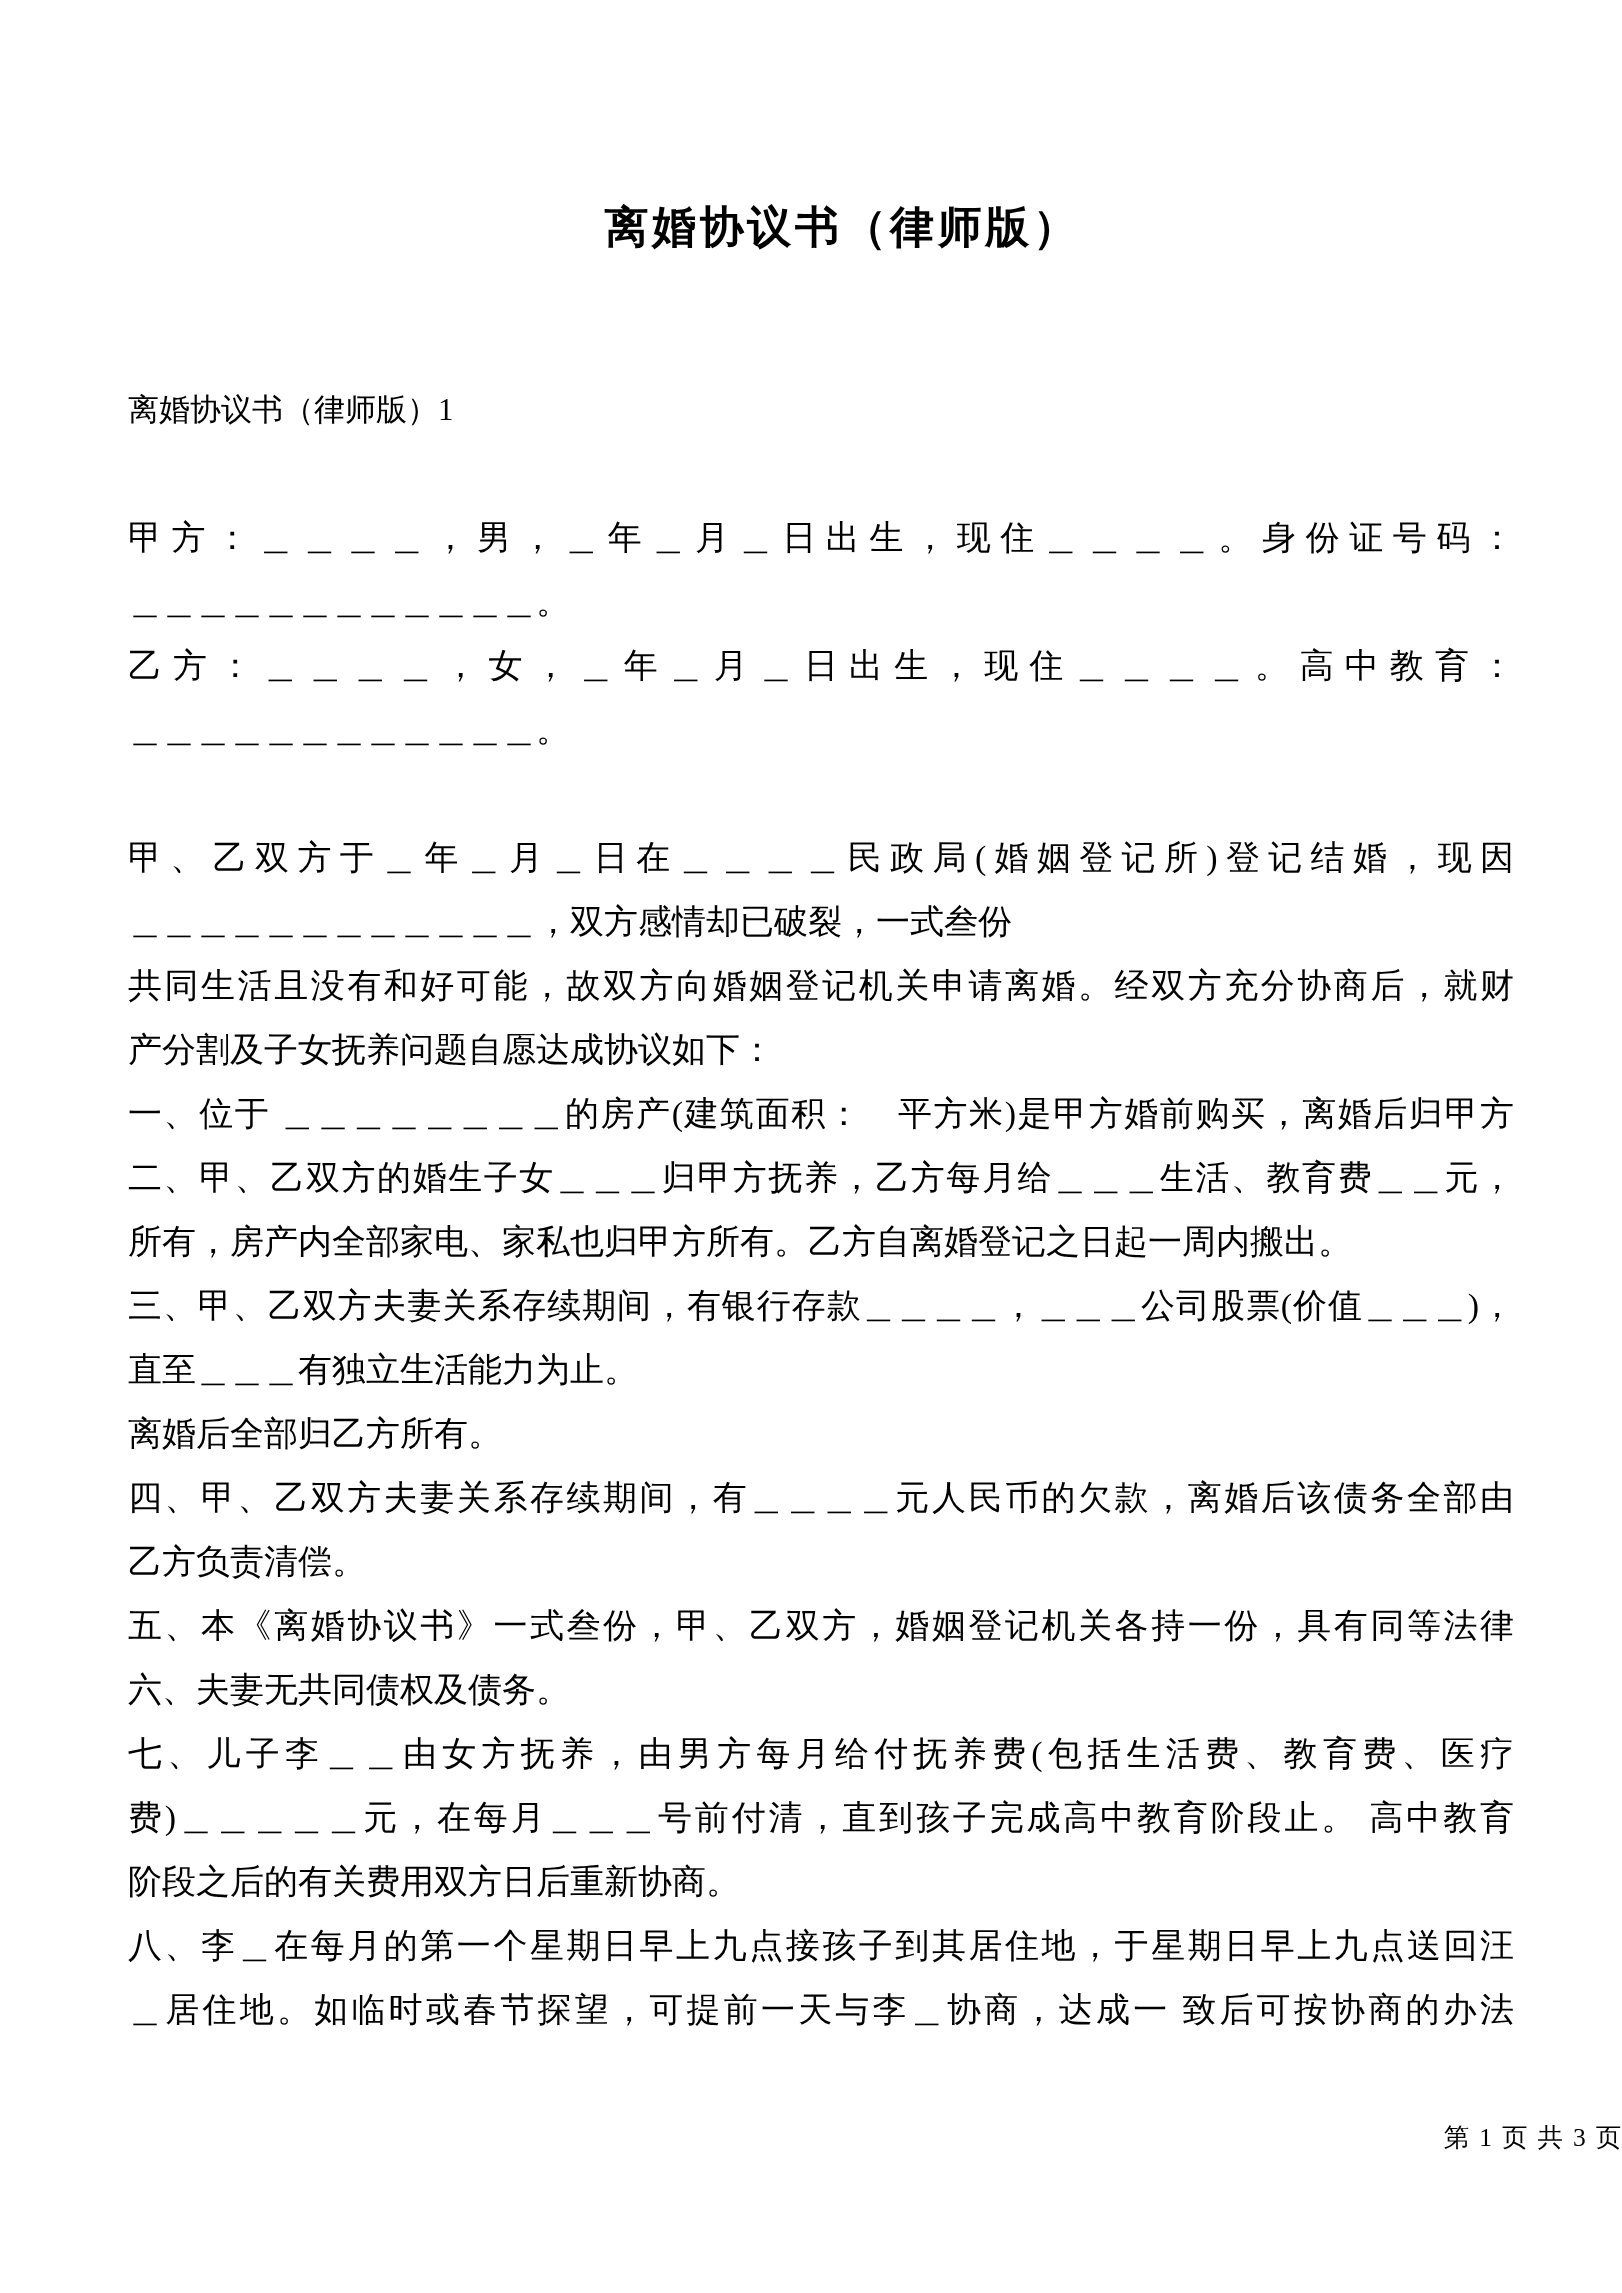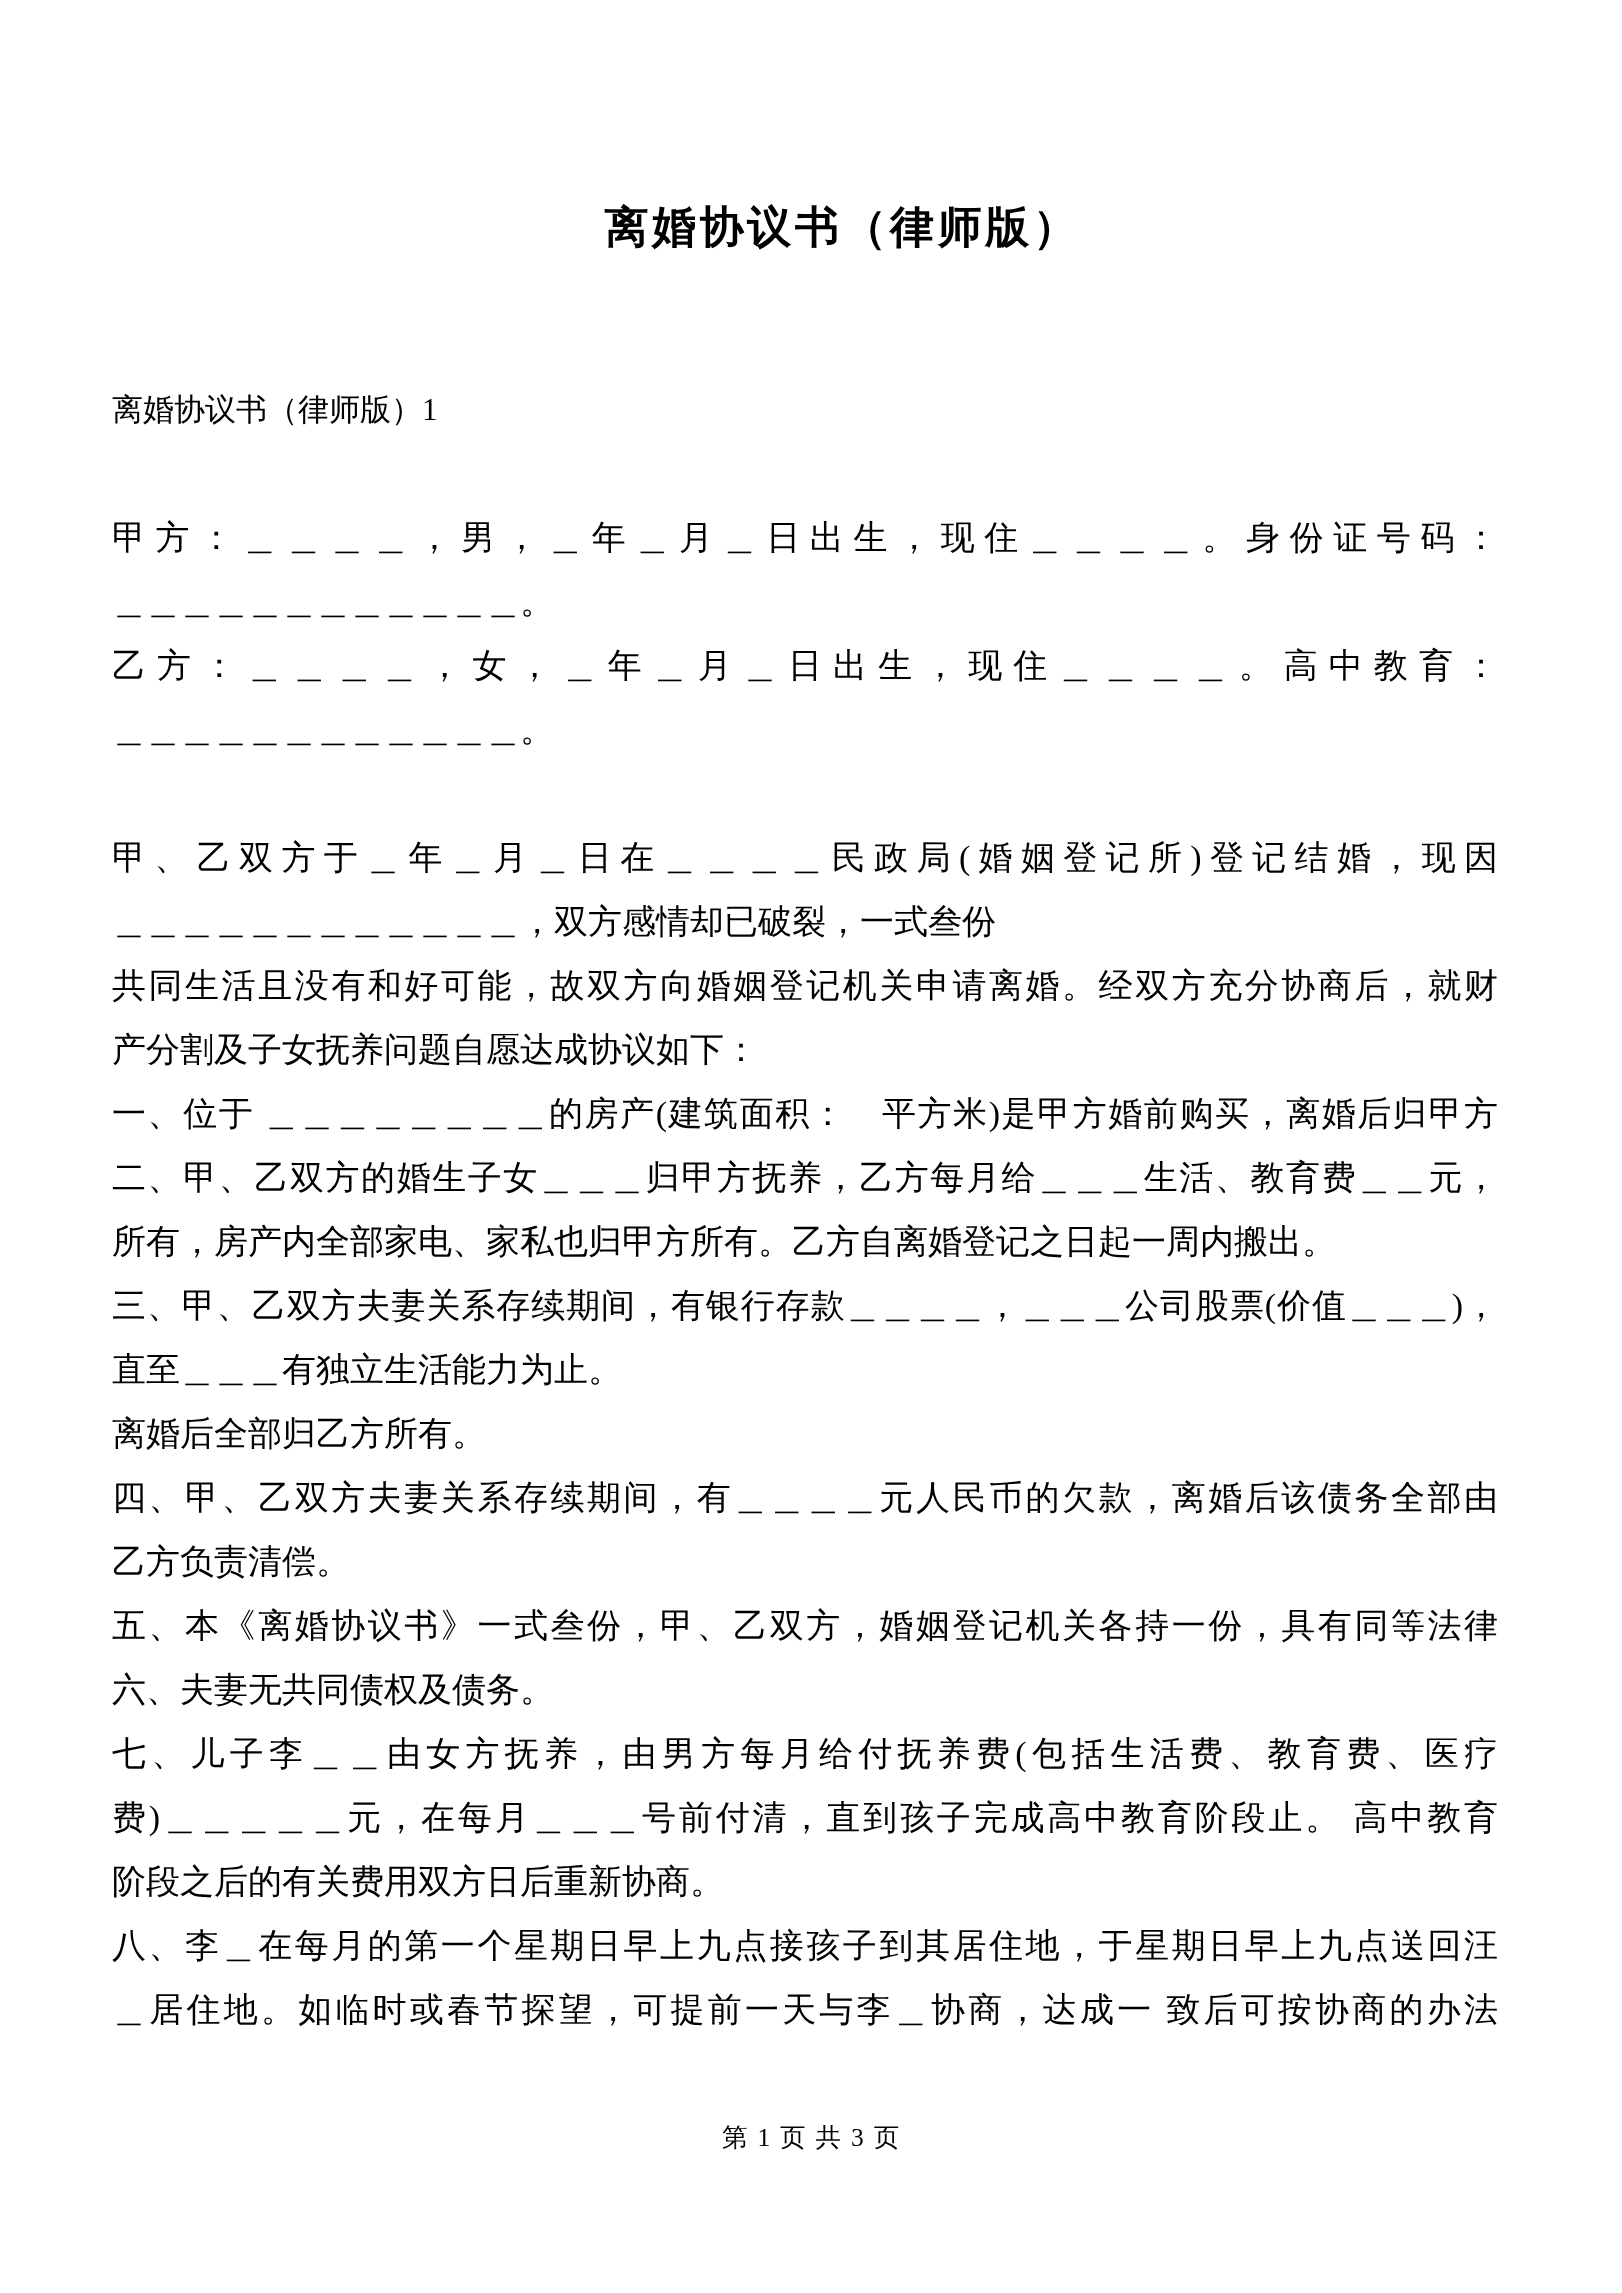--- a/index.html
+++ b/index.html
@@ -21,21 +21,21 @@
     text-align: center;
     font-size: 44px;
     font-weight: bold;
     letter-spacing: 3.6px;
     line-height: 51px;
     margin-left: 31px;
   }
   .content {
     position: absolute;
     top: 378px;
-    left: 112px;
+    left: 128px;
     width: 1386px;
     font-size: 34px;
   }
   .line {
     height: 64px;
     line-height: 64px;
     overflow: hidden;
     text-align: left;
   }
   .line.fill {
@@ -44,21 +44,21 @@
   }
   .subtitle {
     font-size: 31px;
   }
   .spacer { height: 64px; }
   .page-footer {
     position: absolute;
     top: 2120px;
     left: 0;
     width: 100%;
-    text-align: center;
+    text-align: right;
     font-size: 25.5px;
     line-height: 36px;
     letter-spacing: 1.8px;
   }
 </style>
 </head>
 <body>
 
 <div class="page">
 

